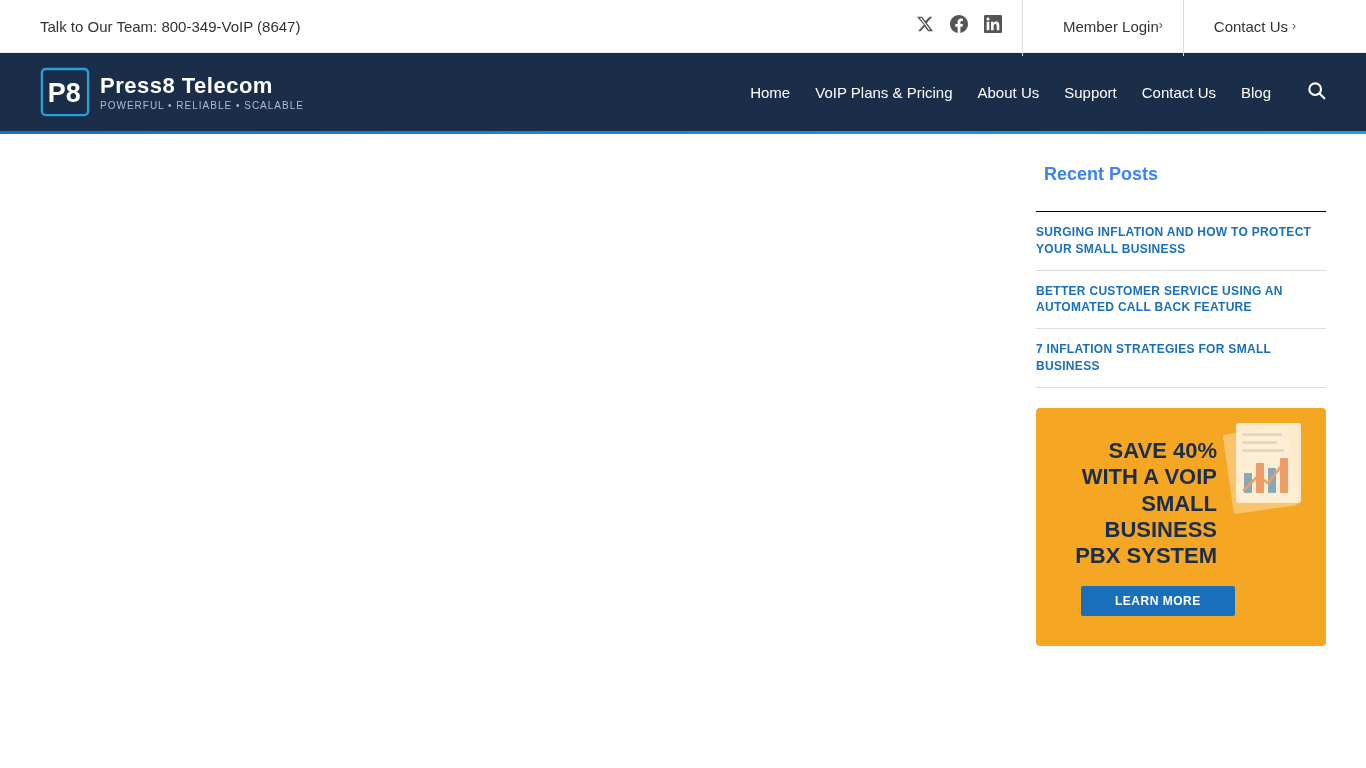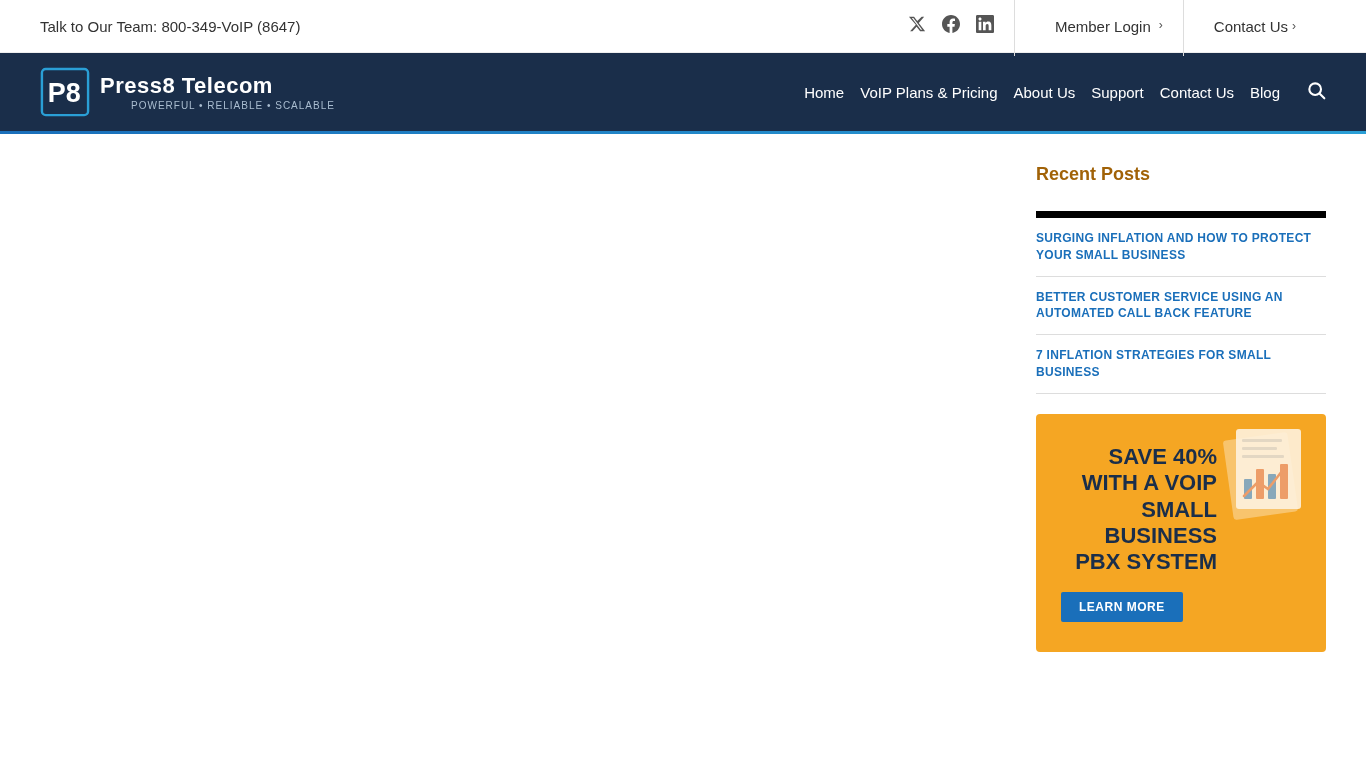--- a/index.html
+++ b/index.html
@@ -39,21 +39,21 @@
     }
     .divider-vertical {
       width: 1px;
       height: 60px;
       background: #ddd;
       margin: 0 20px;
     }
     .member-login-btn {
       display: flex;
       align-items: flex-start;
-      gap: 8px;
+      gap: 0;
       font-size: 15px;
       color: #333;
       cursor: pointer;
       text-decoration: none;
       padding: 0 20px;
     }
     .member-login-btn .chevron {
       font-size: 12px;
       color: #555;
     }
@@ -117,26 +117,25 @@
       color: #fff;
     }
     .logo-brand span.telecom {
       color: #fff;
     }
     .logo-tagline {
       color: #aabdd0;
       font-size: 10px;
       letter-spacing: 1px;
       text-transform: uppercase;
-      margin-left: 31px;
     }
     .nav-links {
       display: flex;
       align-items: center;
-      gap: 16px;
+      gap: 25px;
       margin-left: 30px;
     }
     .nav-link {
       color: #fff;
       text-decoration: none;
       font-size: 15px;
       font-weight: 400;
       cursor: pointer;
       white-space: nowrap;
     }
@@ -170,28 +169,29 @@
 
     
     .sidebar {
       width: 290px;
       flex-shrink: 0;
     }
 
     .recent-posts-title {
       font-size: 18px;
       font-weight: 700;
-      color: #a16207;
+      color: #3b82f6;
       margin-bottom: 18px;
       padding-bottom: 8px;
+      margin-left: 8px;
     }
 
     .recent-posts-list {
       list-style: none;
-      border-top: 7px solid #000000;
+      border-top: 1px solid #000000;
     }
 
     .recent-post-item {
       border-bottom: 1px solid #ddd;
       padding: 12px 0;
     }
 
     .recent-post-link {
       color: #1a6fba;
       text-decoration: none;
@@ -225,30 +225,31 @@
       z-index: 2;
       max-width: 65%;
       text-align: right;
     }
 
     .ad-banner-btn {
       display: inline-block;
       margin-top: 16px;
       background: #1a6fba;
       color: #fff;
-      padding: 8px 18px;
+      padding: 8px 34px;
       font-size: 12px;
       font-weight: 700;
       text-transform: uppercase;
       cursor: pointer;
       border: none;
       border-radius: 2px;
       letter-spacing: 0.5px;
       position: relative;
       z-index: 2;
+      margin-left: 20px;
     }
 
     .ad-banner-decoration {
       position: absolute;
       right: 10px;
       top: 10px;
       z-index: 1;
     }
 
     

